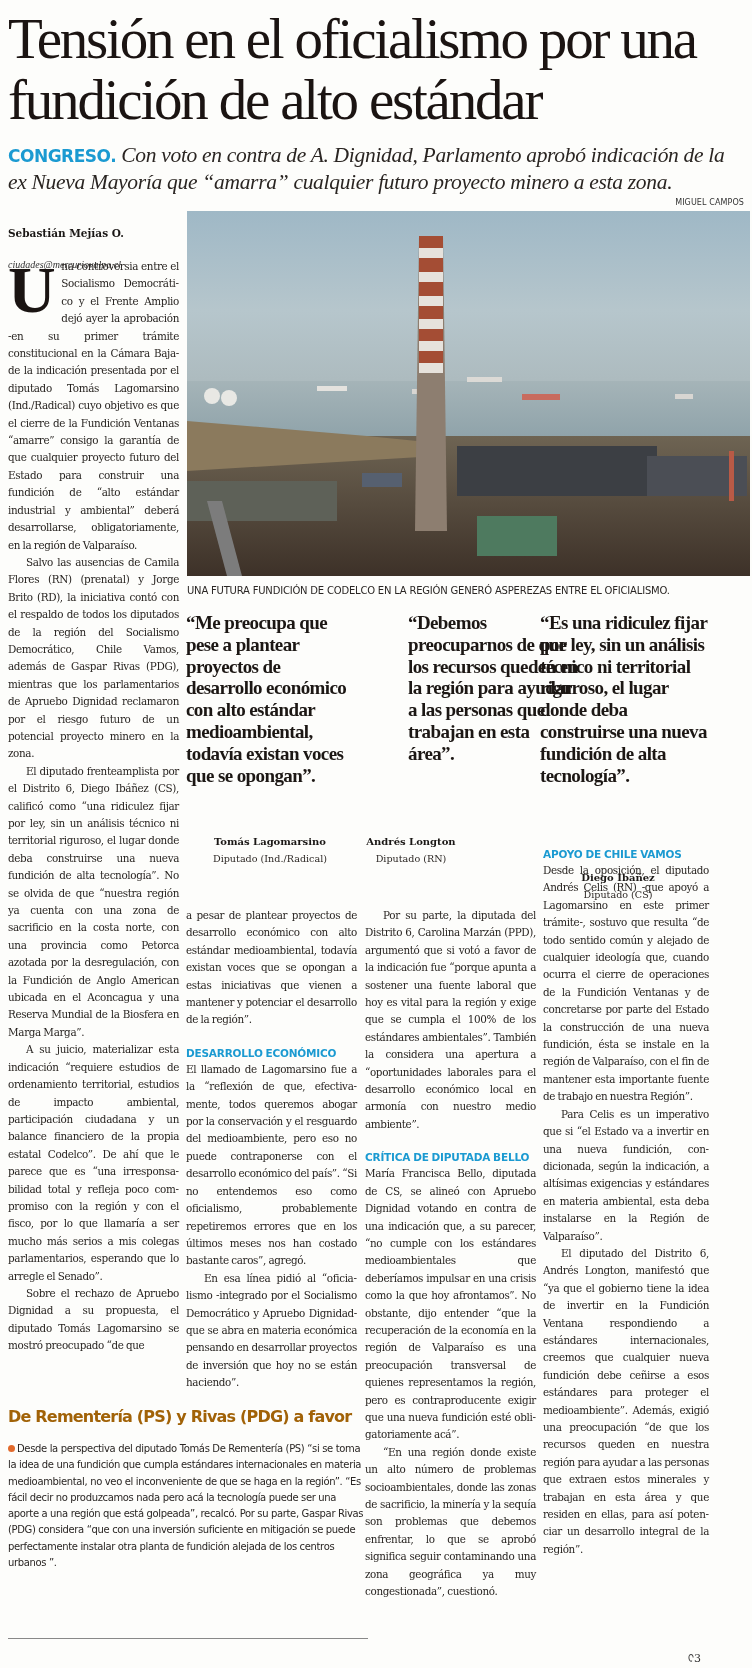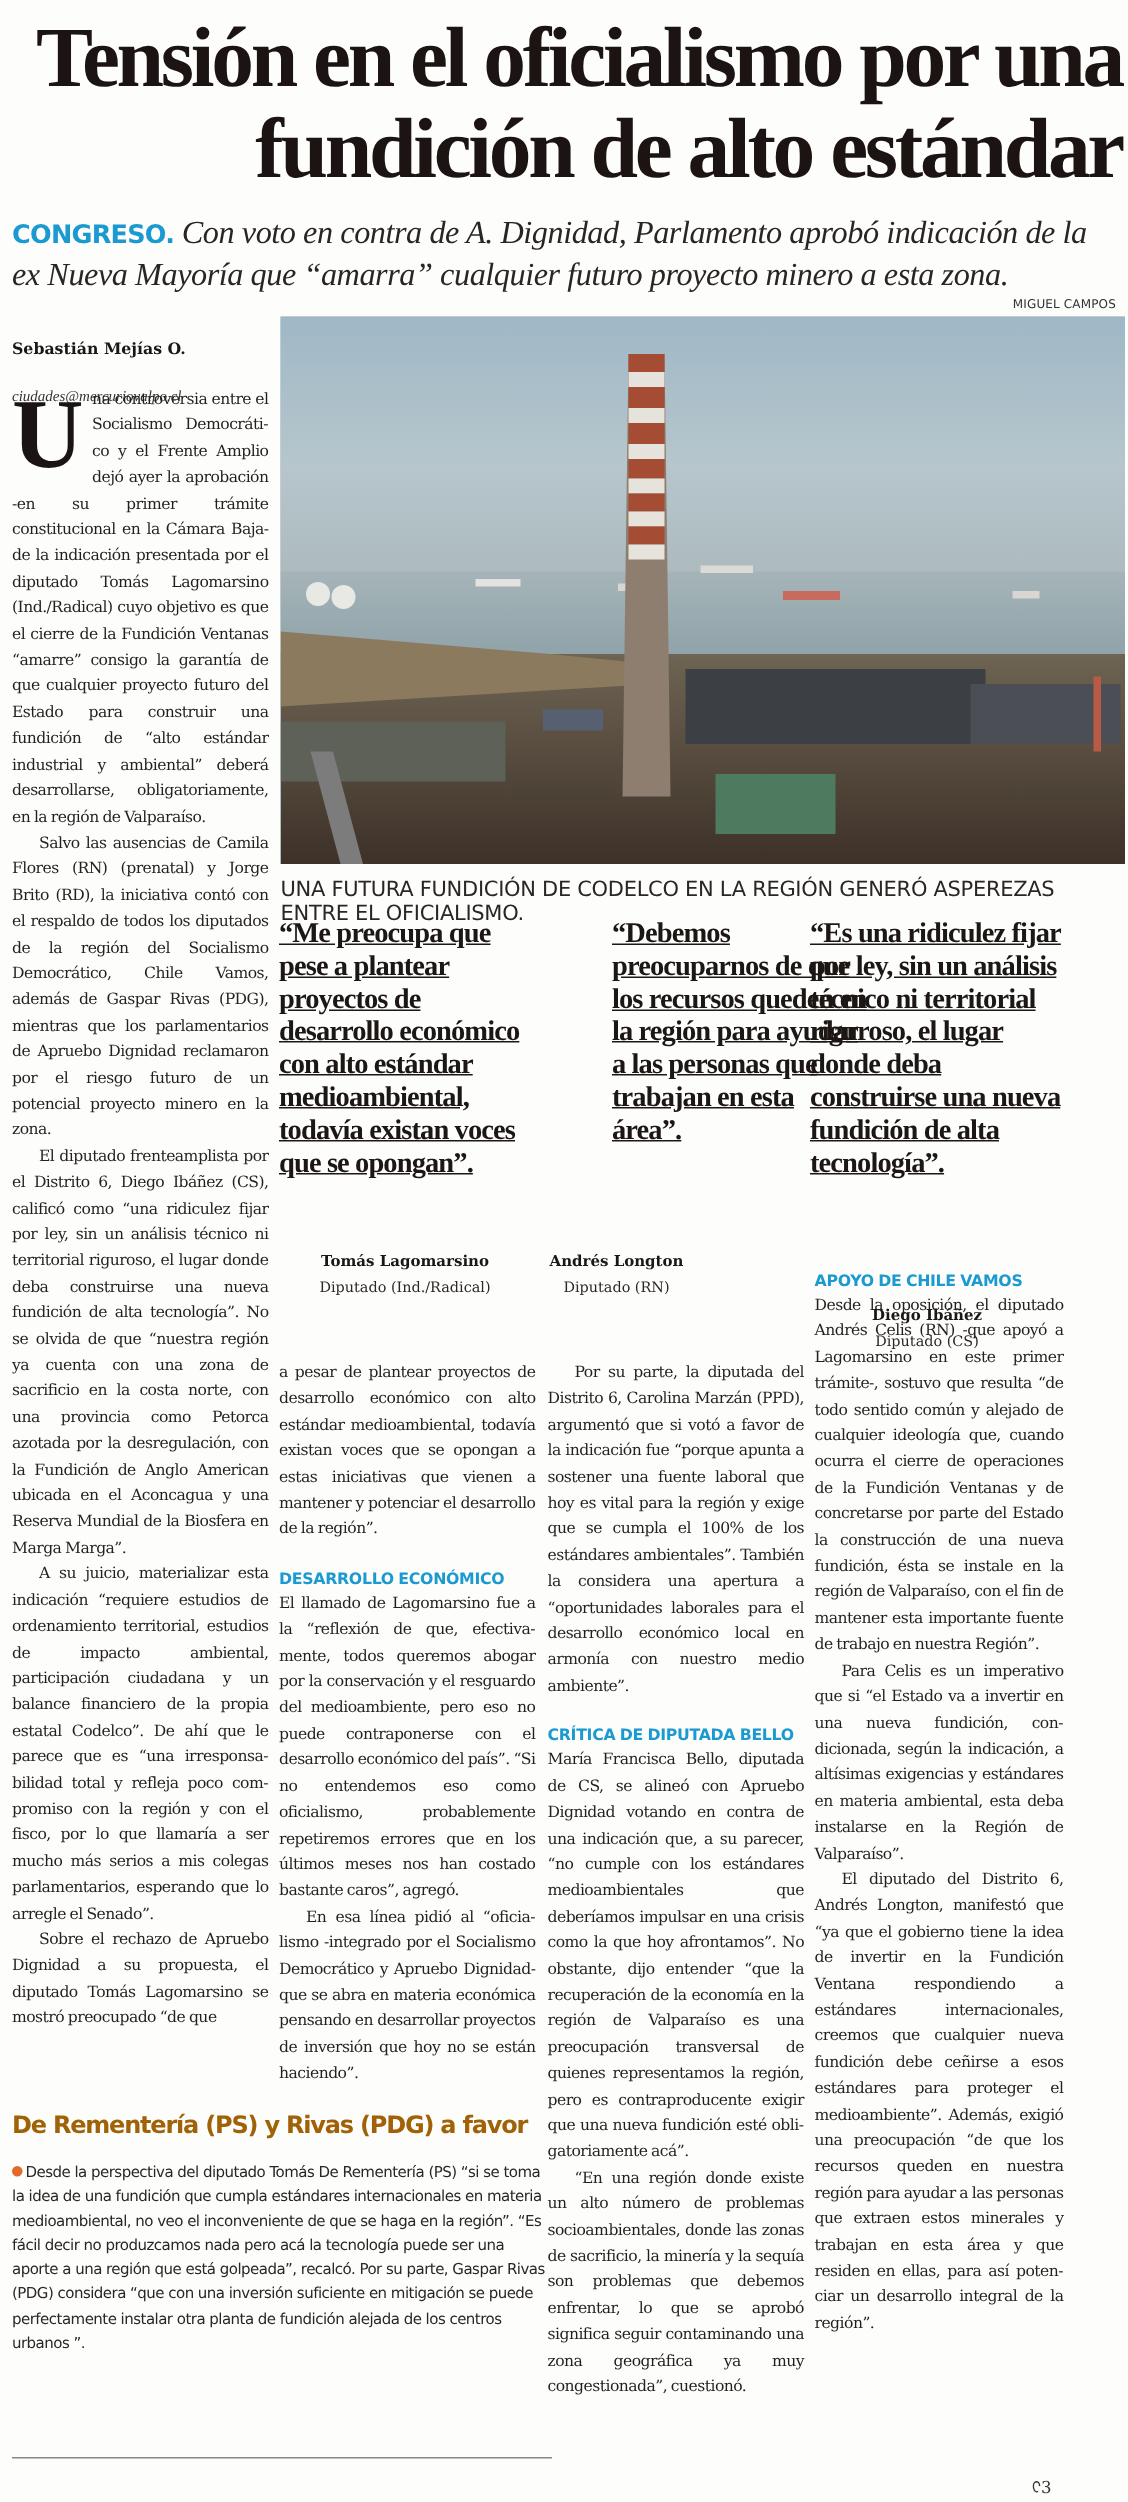--- a/index.html
+++ b/index.html
@@ -1,24 +1,23 @@
 <!DOCTYPE html>
 <html><head>
 <meta charset="utf-8">
 <style>
   * { box-sizing: border-box; margin: 0; padding: 0; }
   html, body { width: 752px; height: 1668px; background: #fdfdfb; overflow: hidden; }
   body { position: relative; font-family: "DejaVu Serif", serif; color: #1a1715; }
 
   .headline {
     position: absolute; left: 8px; top: 8px; width: 740px;
-    font-family: "Liberation Serif", serif; font-weight: bold;
+    font-family: "Liberation Serif", serif; font-weight: normal;
     font-size: 57px; line-height: 61px; letter-spacing: -2.2px;
     color: #1b1412;
-    text-align: right;
   }
   .deck {
     position: absolute; left: 8px; top: 142px; width: 740px;
     font-family: "Liberation Serif", serif; font-style: italic;
     font-size: 21.5px; line-height: 26px; color: #2a2522; letter-spacing: -0.3px;
   }
   .deck .kicker {
     font-family: "DejaVu Sans", sans-serif; font-style: normal; font-weight: bold;
     color: #1b9ad1; font-size: 17px; letter-spacing: -0.5px;
   }
@@ -50,27 +49,27 @@
     padding-top: 4px;
   }
 
   .photo {
     position: absolute; left: 187px; top: 211px; width: 563px; height: 365px;
     overflow: hidden; background: #8fa4ad;
   }
   .photo svg { width: 100%; height: 100%; display: block; }
   .caption {
     position: absolute; left: 187px; top: 585px; width: 563px;
-    font-family: "DejaVu Sans", sans-serif; font-size: 14px; color: #2a2624; letter-spacing: -0.2px;
+    font-family: "DejaVu Sans", sans-serif; font-size: 10px; color: #2a2624; letter-spacing: -0.2px;
   }
 
   .quote {
     position: absolute; top: 612px;
     font-family: "Liberation Serif", serif; font-weight: bold;
-    font-size: 19px; line-height: 21.8px; color: #1c1714; letter-spacing: -0.6px; text-decoration: underline;
+    font-size: 19px; line-height: 21.8px; color: #1c1714; letter-spacing: -0.6px;
   }
   .q1 { left: 186px; width: 170px; }
   .q2 { left: 363px; width: 170px; margin-left: 45px; }
   .q3 { left: 540px; width: 170px; }
   .q-attr { position: absolute; top: 836px; text-align: center; width: 168px; }
   .q-attr .name { font-family: "DejaVu Serif", serif; font-weight: bold; font-size: 10px; color: #1a1715; }
   .q-attr .role { font-family: "DejaVu Serif", serif; font-size: 9.6px; color: #2c2724; margin-top: 6px; }
   .a1 { left: 186px; }
   .a2 { left: 327px; }
   .a3 { left: 534px; margin-top: 36px; }

